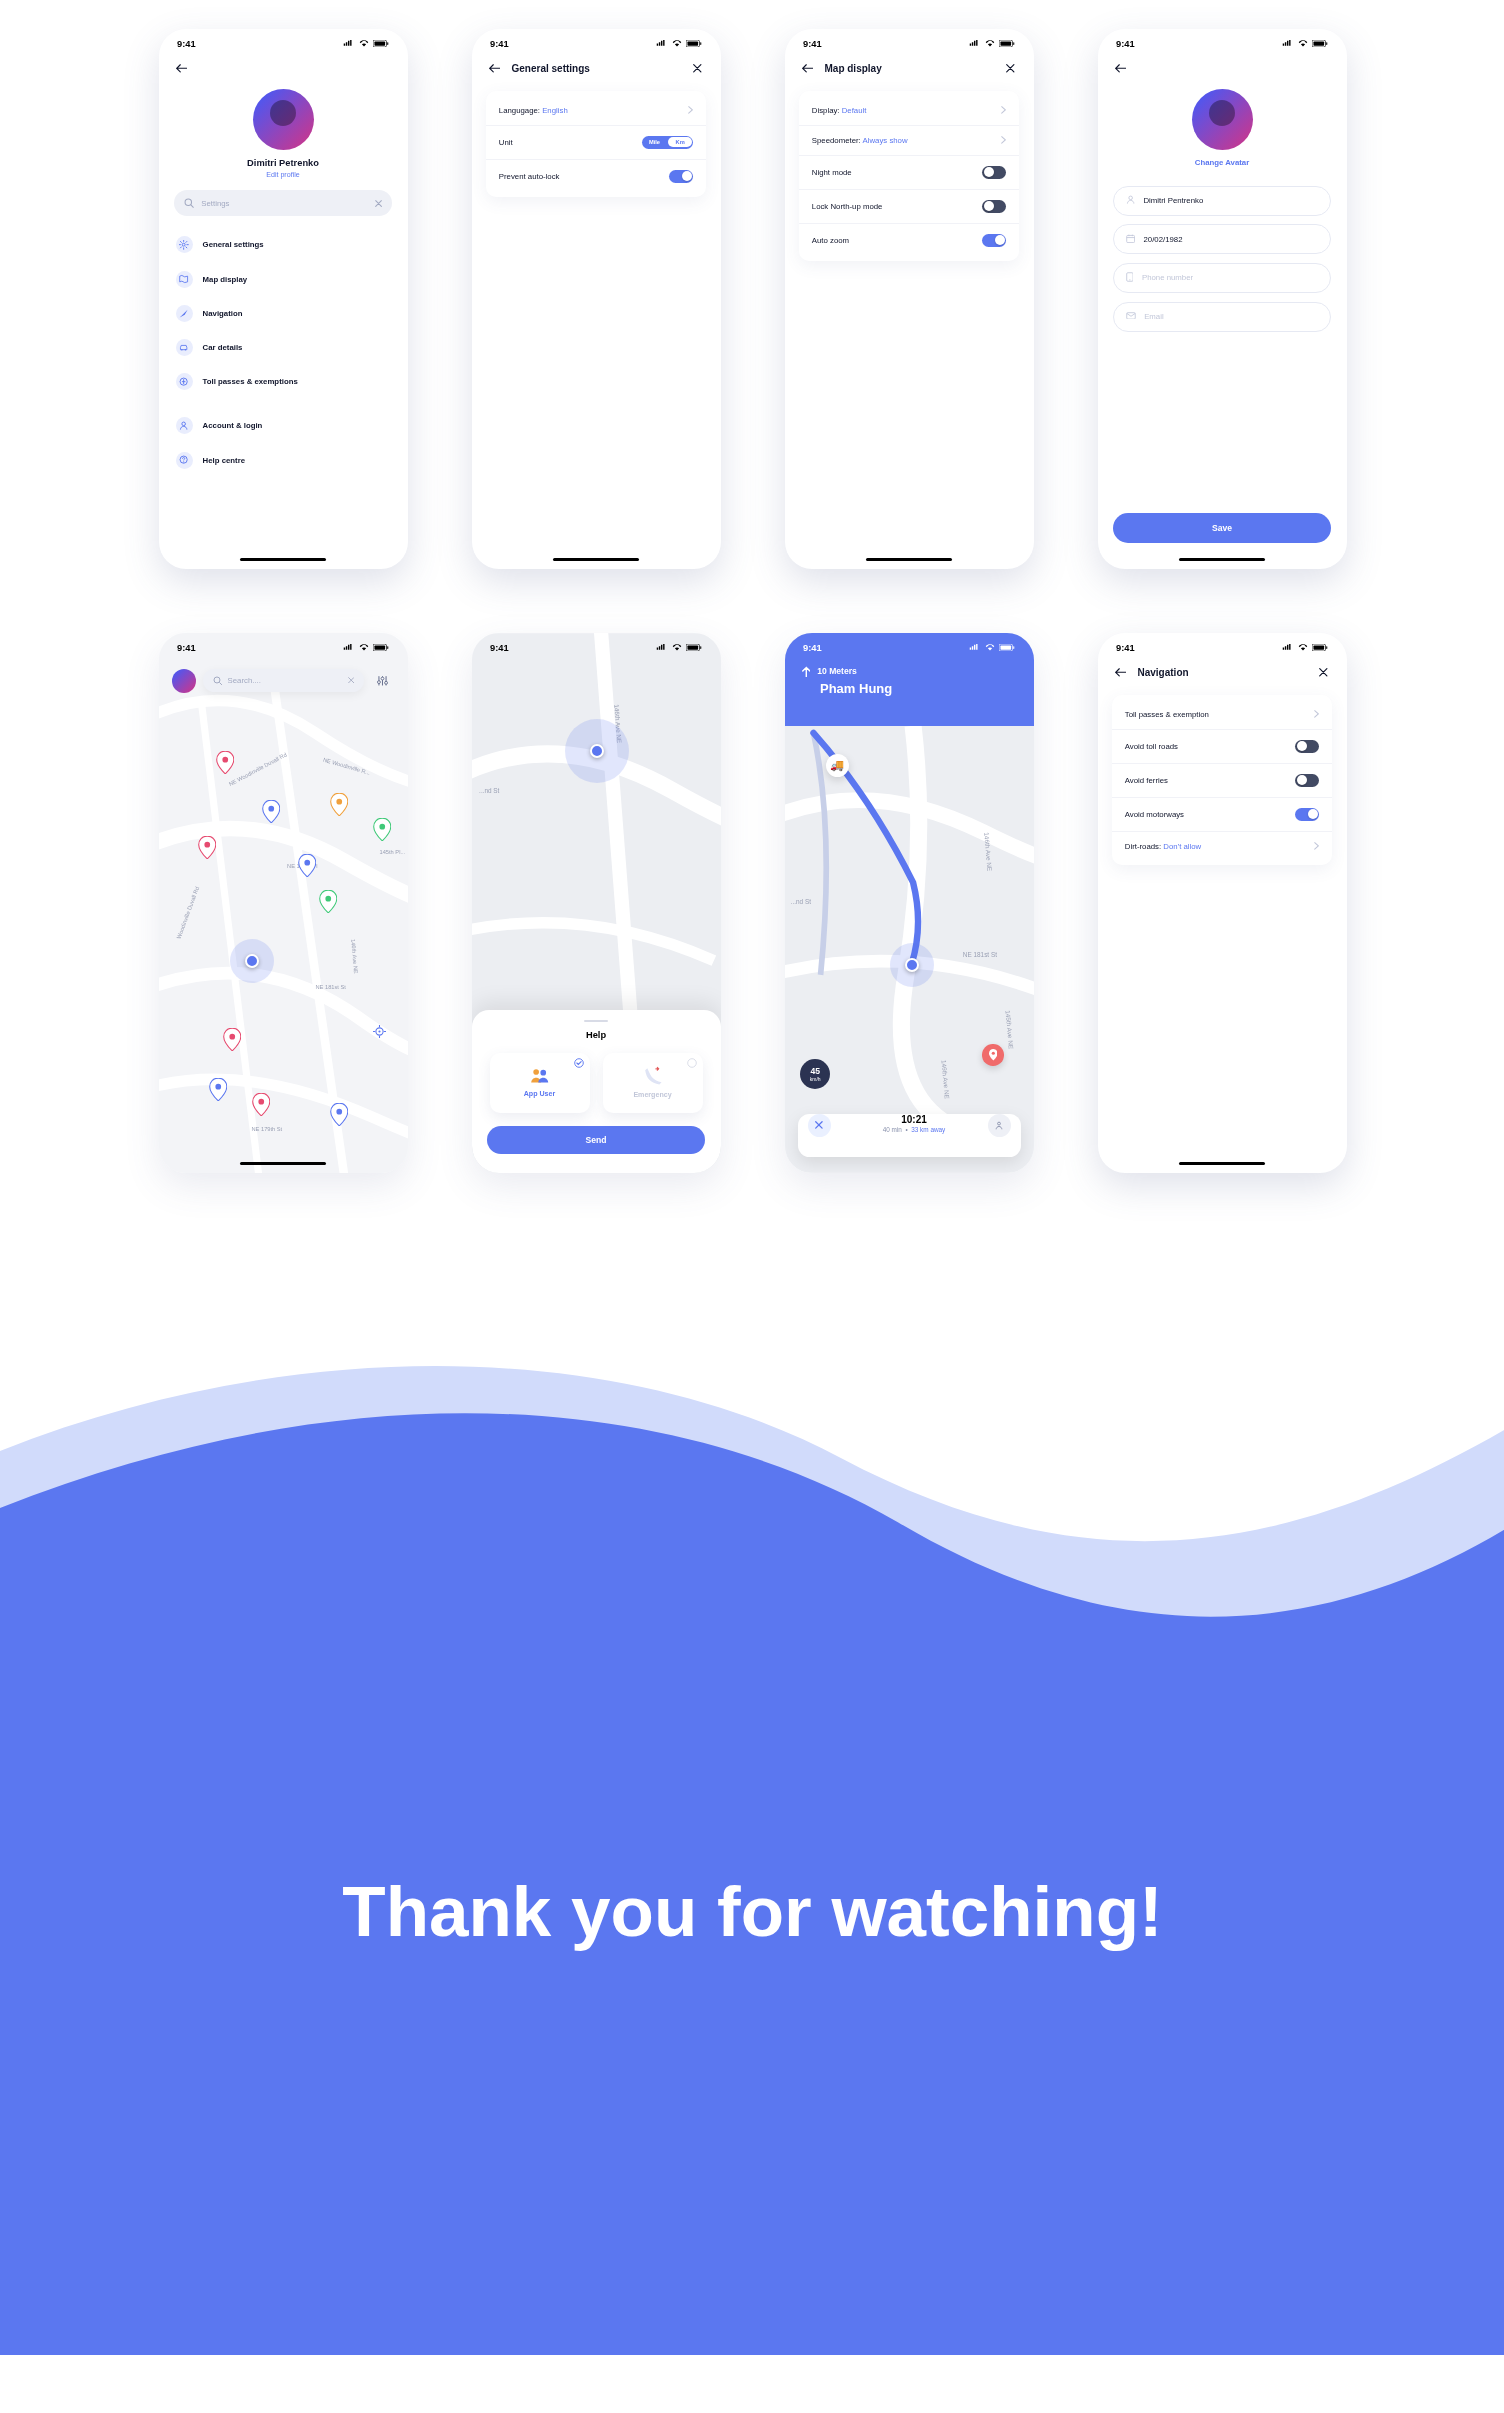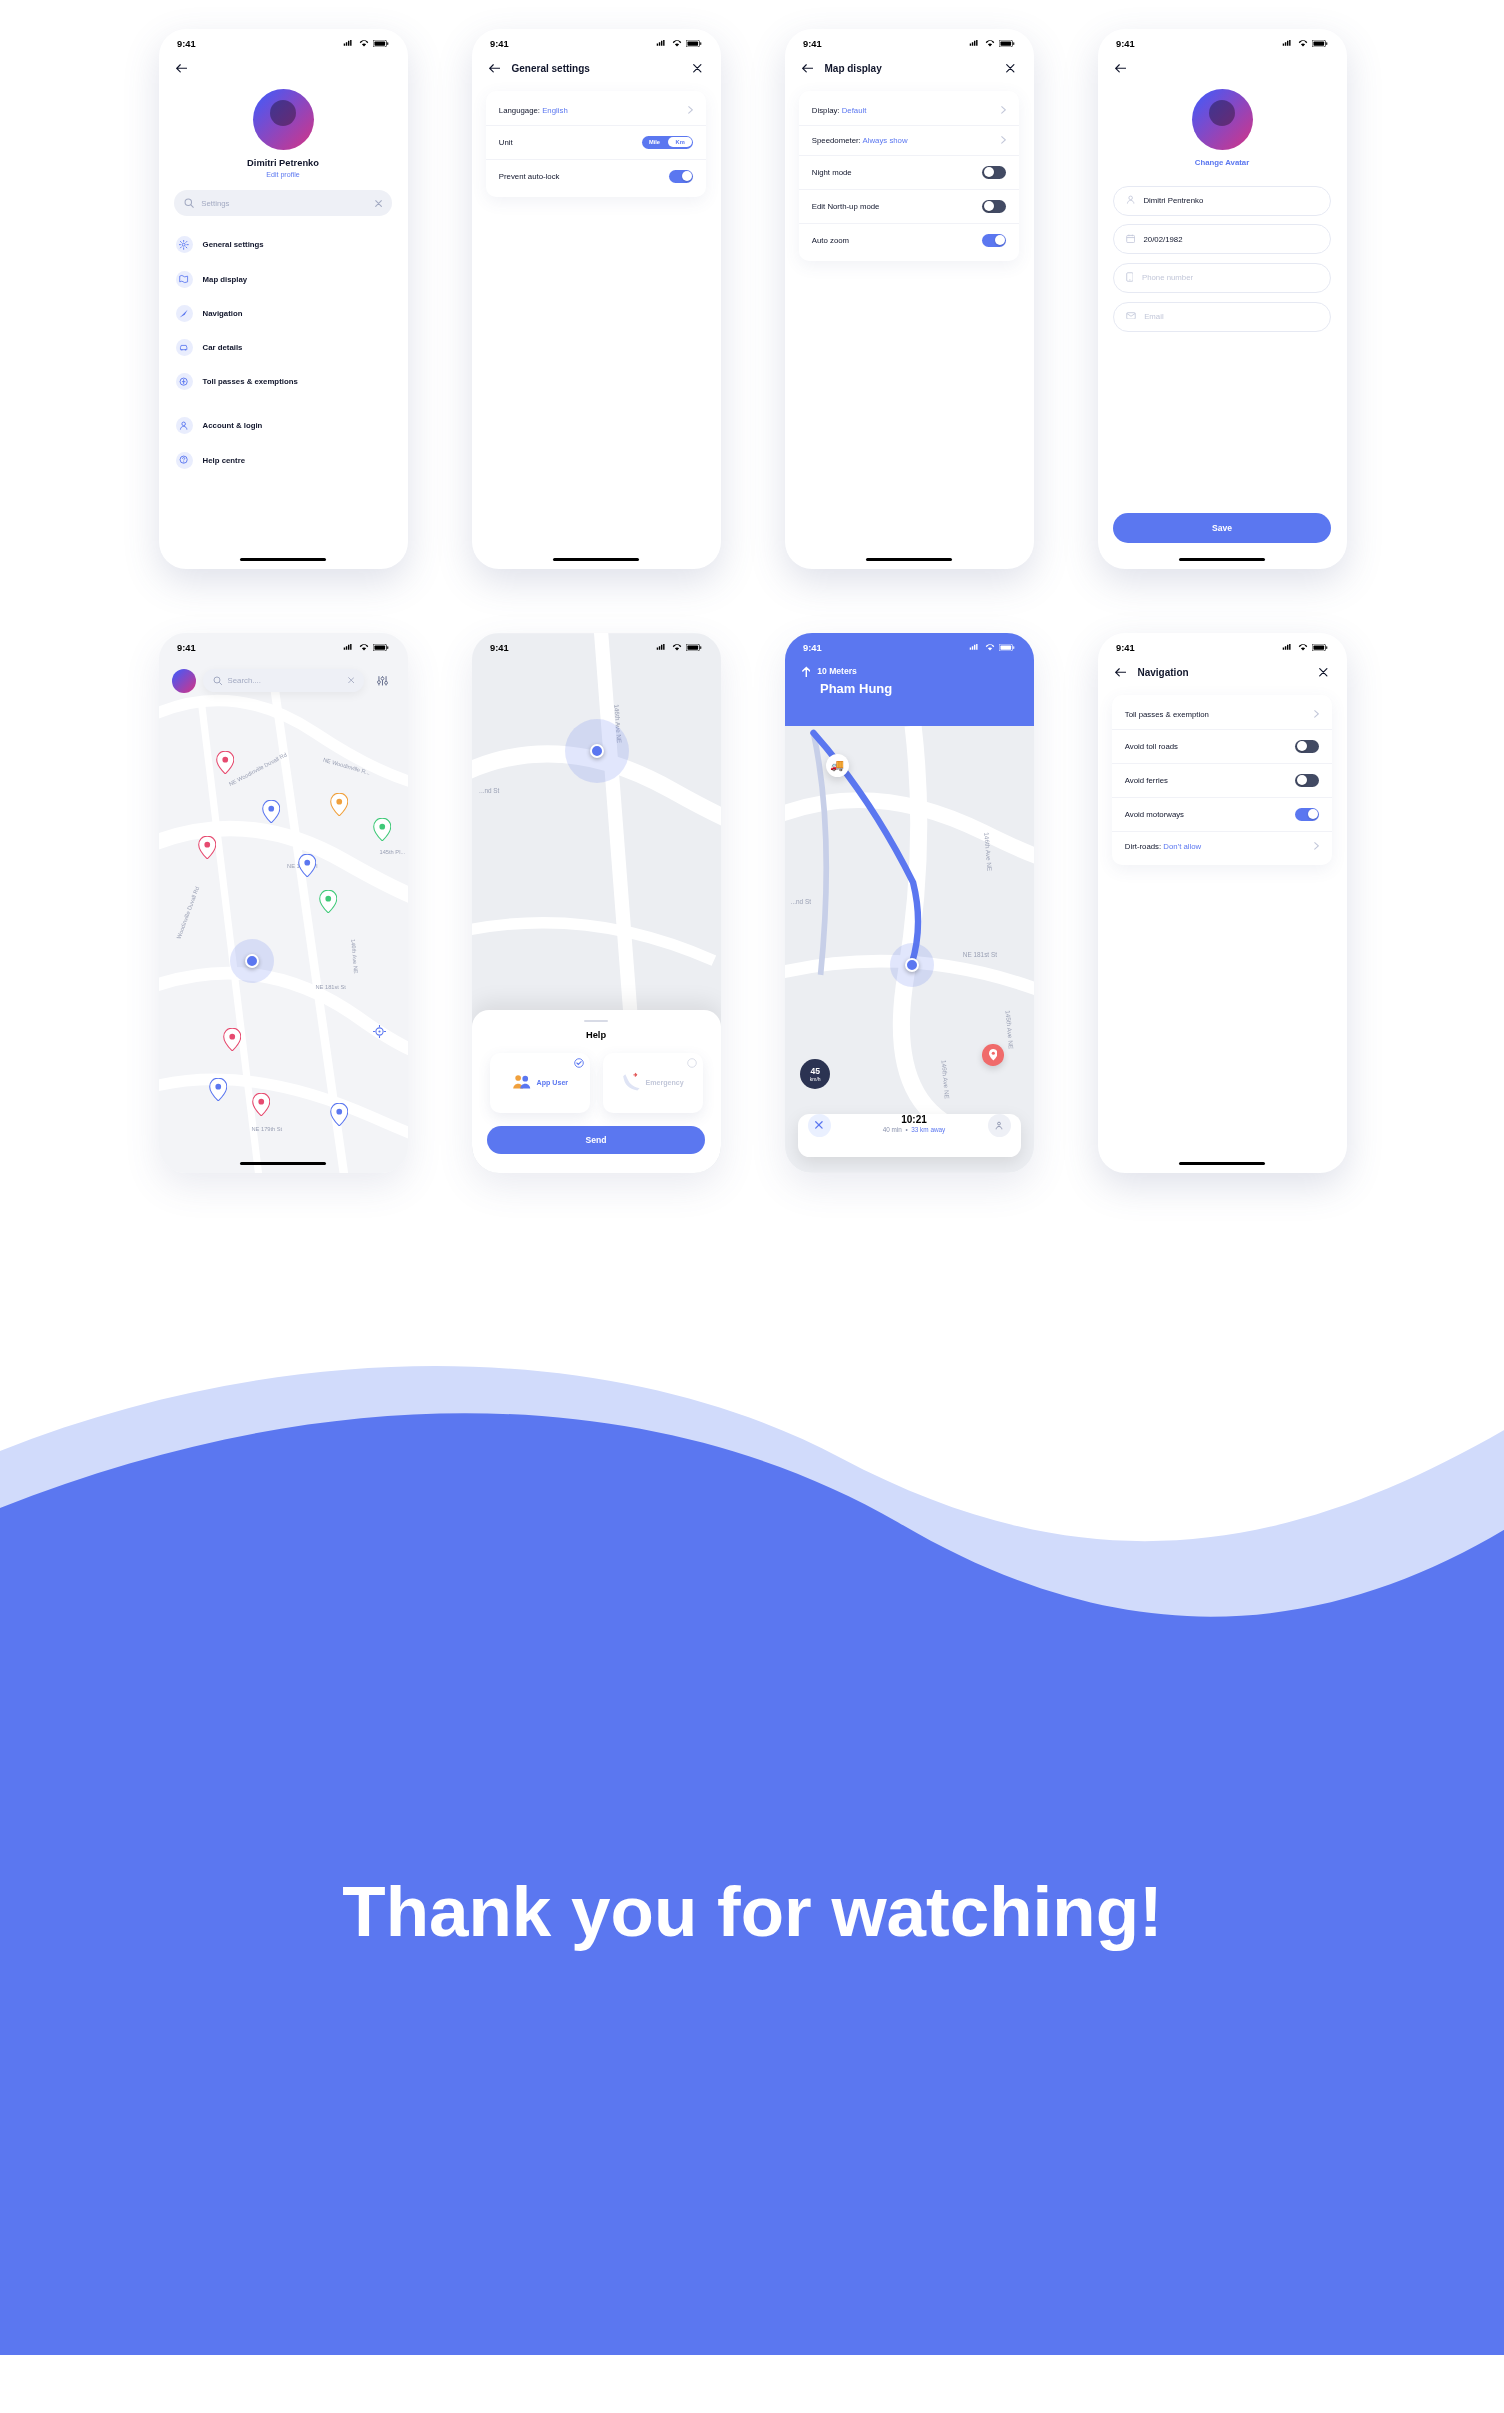--- a/index.html
+++ b/index.html
@@ -67,21 +67,21 @@
     .filter-btn{width:23.5px;height:23.5px;display:flex;align-items:center;justify-content:center;color:#6b7391;}
     .pin{position:absolute;width:18.5px;height:23px;}
     .pin svg{width:100%;height:100%;}
     .user-dot{position:absolute;width:44px;height:44px;border-radius:50%;background:rgba(91,119,240,0.18);display:flex;align-items:center;justify-content:center;}
     .user-dot::after{content:"";width:10px;height:10px;border-radius:50%;background:#5b77f0;border:2.1px solid #fff;box-shadow:0 1.4px 4.3px rgba(0,0,0,0.3);}
 
     .help-sheet{position:absolute;bottom:0;left:0;right:0;background:#fff;border-radius:17px 17px 27px 27px;padding:10px 15.7px 18.5px;box-shadow:0 -7.1px 21.4px rgba(0,0,0,0.08);}
     .sheet-handle{width:24px;height:2.9px;background:#d8dbe6;border-radius:1.4px;margin:0 auto 7.1px;}
     .help-title{text-align:center;font-size:9.3px;font-weight:700;}
     .help-opts{display:flex;gap:13px;margin:13px 0;justify-content:center;}
-    .help-opt{width:100px;height:60px;border-radius:10px;box-shadow:0 4.3px 13px rgba(80,90,140,0.10);display:flex;align-items:center;justify-content:center;gap:4.3px;font-size:7.1px;font-weight:600;position:relative;}
+    .help-opt{width:100px;height:60px;border-radius:10px;box-shadow:0 4.3px 13px rgba(80,90,140,0.10);display:flex;flex-direction:column;align-items:center;justify-content:center;gap:4.3px;font-size:7.1px;font-weight:600;position:relative;}
     .help-opt .tick{position:absolute;top:5.7px;right:5.7px;width:10px;height:10px;}
     .help-opt.dim{color:#c2c7d9;}
     .send-btn{height:28.5px;background:#5b77f0;border-radius:15.7px;color:#fff;font-size:8.6px;font-weight:600;display:flex;align-items:center;justify-content:center;cursor:pointer;}
 
     
     .nav-banner{position:absolute;top:0;left:0;right:0;height:93px;background:#5b77f0;color:#fff;padding-top:33px;padding-left:17px;}
     .nav-dist{font-size:8.6px;font-weight:600;display:flex;align-items:center;gap:7.1px;}
     .nav-street{font-size:13px;font-weight:700;margin-top:4.3px;margin-left:18.5px;}
     .speed-badge{position:absolute;left:15.7px;bottom:84px;width:30px;height:30px;border-radius:50%;background:#2b3352;color:#fff;display:flex;flex-direction:column;align-items:center;justify-content:center;font-size:8.6px;font-weight:700;}
     .speed-badge small{font-size:5px;font-weight:500;}
@@ -320,21 +320,21 @@
             </svg>
           </span>
       </div>
       <div class="row">
         <span class="label">Night mode</span>
         <span class="right">
             <span class="toggle dark"></span>
           </span>
       </div>
       <div class="row">
-        <span class="label">Edit North-up mode</span>
+        <span class="label">Lock North-up mode</span>
         <span class="right">
             <span class="toggle dark"></span>
           </span>
       </div>
       <div class="row">
         <span class="label">Auto zoom</span>
         <span class="right">
             <span class="toggle on"></span>
           </span>
       </div>

